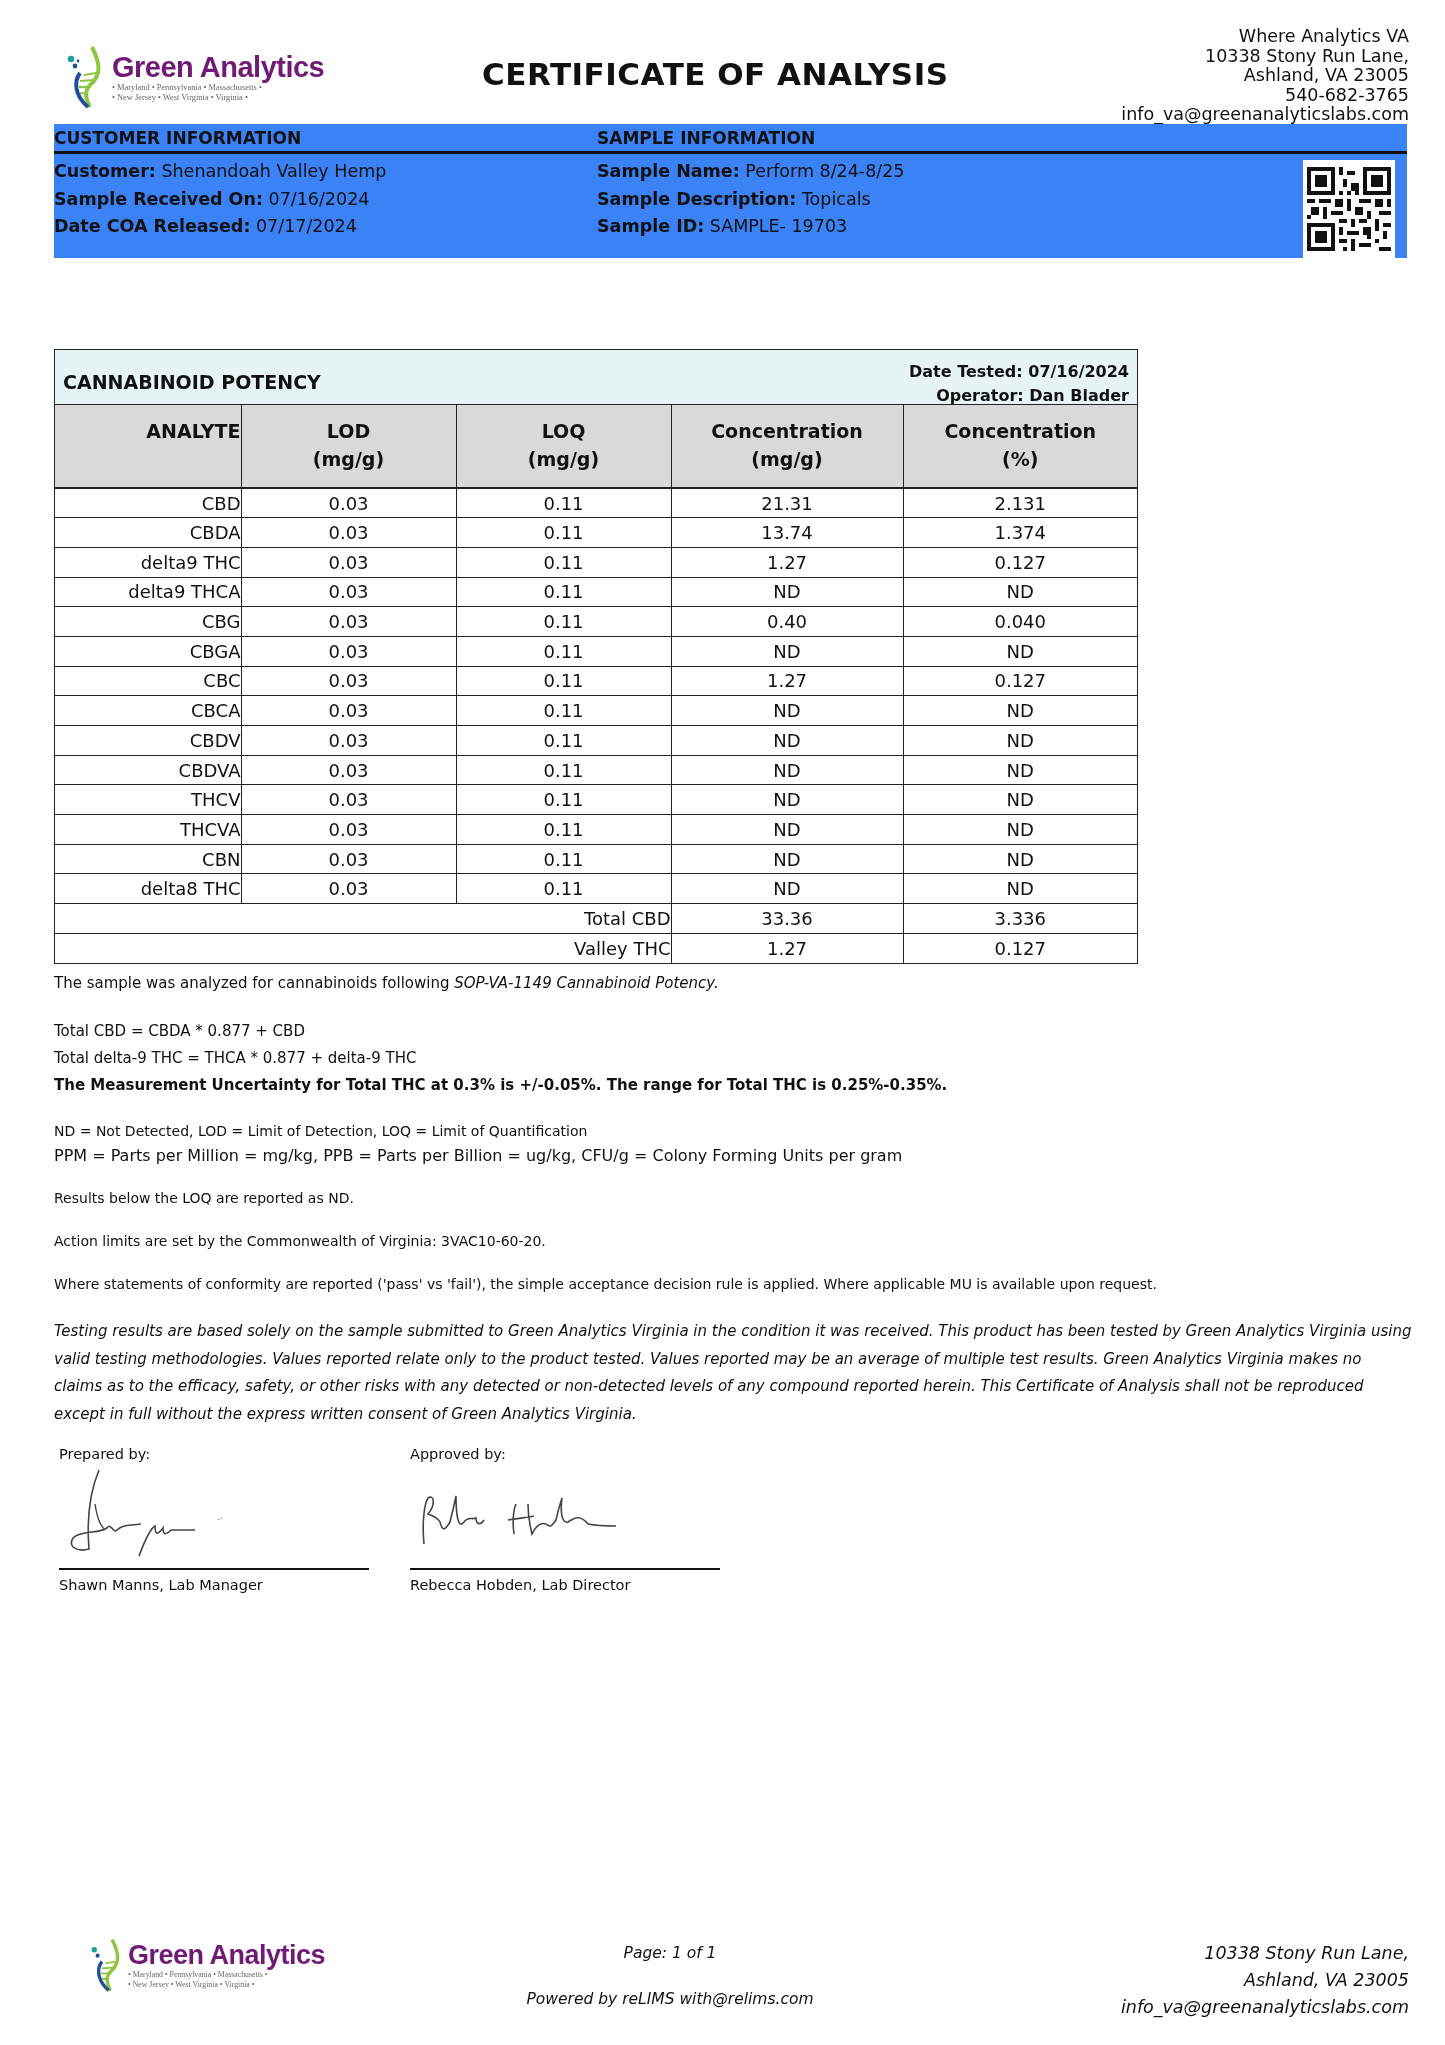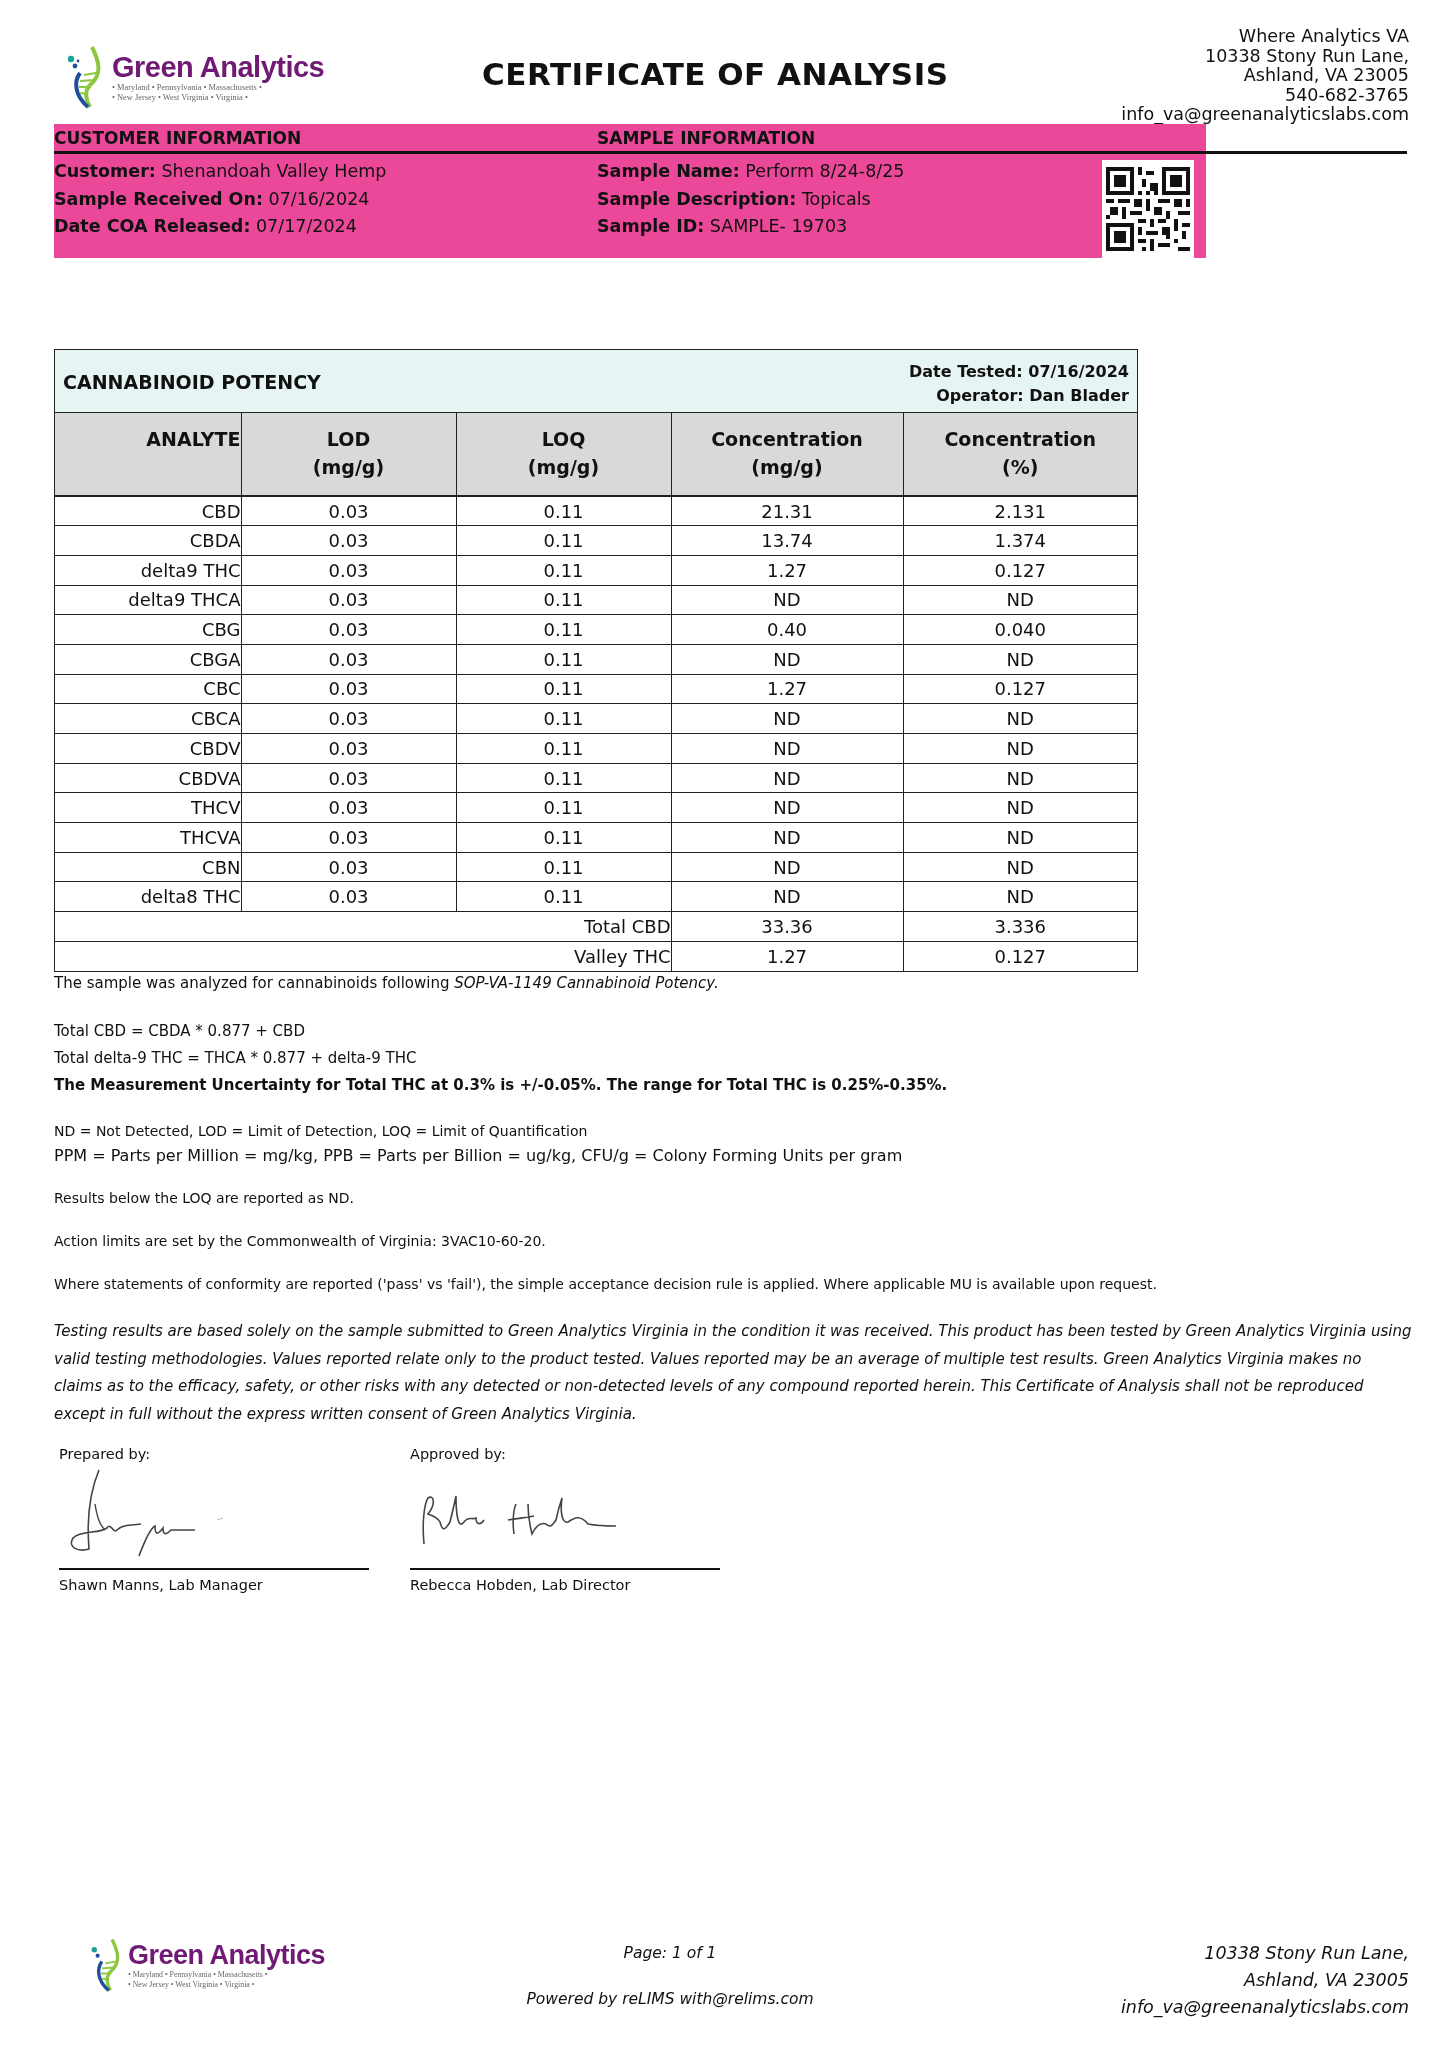--- a/index.html
+++ b/index.html
@@ -17,34 +17,34 @@
   #logo-top .brand-sub { font-size: 8.4px; }
   #logo-bottom { left: 90px; top: 1937px; }
   #logo-bottom .brand-name { font-size: 27px; line-height: 30px; }
   #logo-bottom .brand-sub { font-size: 7.8px; }
 
   .doc-title { position: absolute; left: 482px; top: 56px; font-size: 31px; font-weight: bold; letter-spacing: 0.5px; }
 
   .lab-address { position: absolute; right: 36px; top: 27px; text-align: right; font-size: 17.5px; line-height: 19.5px; }
 
   
-  .info-band { position: absolute; left: 54px; top: 124px; width: 1152px; height: 134px; background: #ec4899; }
+  .info-band { position: absolute; left: 54px; top: 124px; width: 1353px; height: 134px; background: #3b82f6; }
   .info-col { position: absolute; top: 0; }
   .info-col .head { font-weight: bold; font-size: 17px; height: 28px; line-height: 28px; }
   .info-rule { position: absolute; left: 0; top: 27px; width: 1353px; height: 3px; background: #111; }
   .info-row { font-size: 17.5px; line-height: 27.5px; white-space: nowrap; }
   .info-row b { font-weight: bold; }
   #cust-col { left: 0; }
   #samp-col { left: 543px; }
   .info-row:first-of-type { margin-top: 4px; }
   .qr-box { position: absolute; right: 12px; top: 36px; width: 92px; height: 98px; background: #fff; display: flex; align-items: center; justify-content: center; }
 
   
   .potency { position: absolute; left: 54px; top: 349px; width: 1084px; border: 1.5px solid #222; }
-  .potency-head { height: 63px; background: #e6f5f4; border-bottom: 1.5px solid #222; position: relative; }
+  .potency-head { height: 55px; background: #e6f5f4; border-bottom: 1.5px solid #222; position: relative; }
   .potency-title { position: absolute; left: 8px; top: 21px; font-weight: bold; font-size: 19px; }
   .potency-meta { position: absolute; right: 8px; top: 10px; text-align: right; font-weight: bold; font-size: 16px; line-height: 24px; }
   table.grid { border-collapse: collapse; width: 100%; table-layout: fixed; }
   table.grid th { background: #d9d9d9; font-weight: bold; font-size: 19px; line-height: 28px; vertical-align: top; padding-top: 12px; height: 83px; border: 1.5px solid #222; }
   table.grid td { font-size: 18px; height: 29.7px; text-align: center; border: 1.5px solid #222; white-space: nowrap; }
   table.grid td.total-label { text-align: left; padding-left: 0; }
   table.grid tr:first-child th { border-top: none; }
   table.grid th:first-child, table.grid td:first-child { border-left: none; text-align: right; }
   table.grid th:last-child, table.grid td:last-child { border-right: none; }
   table.grid tr:last-child td { border-bottom: none; }

